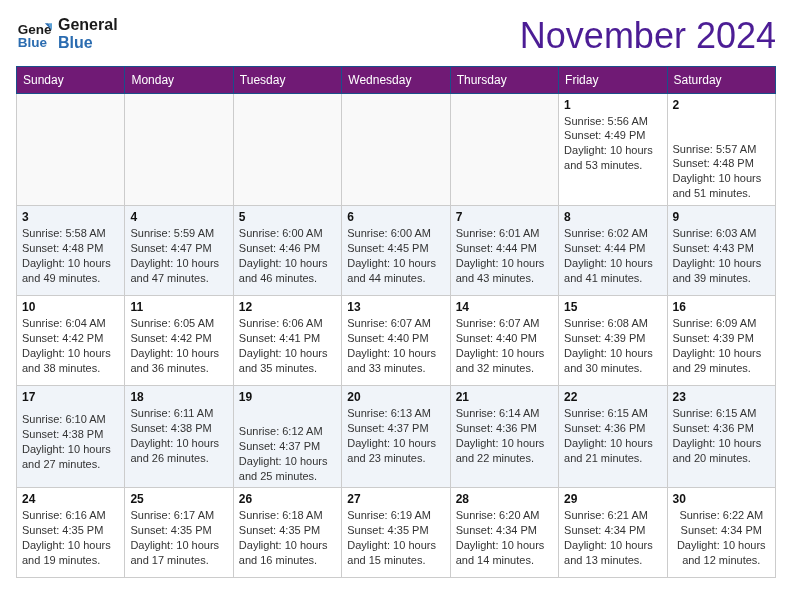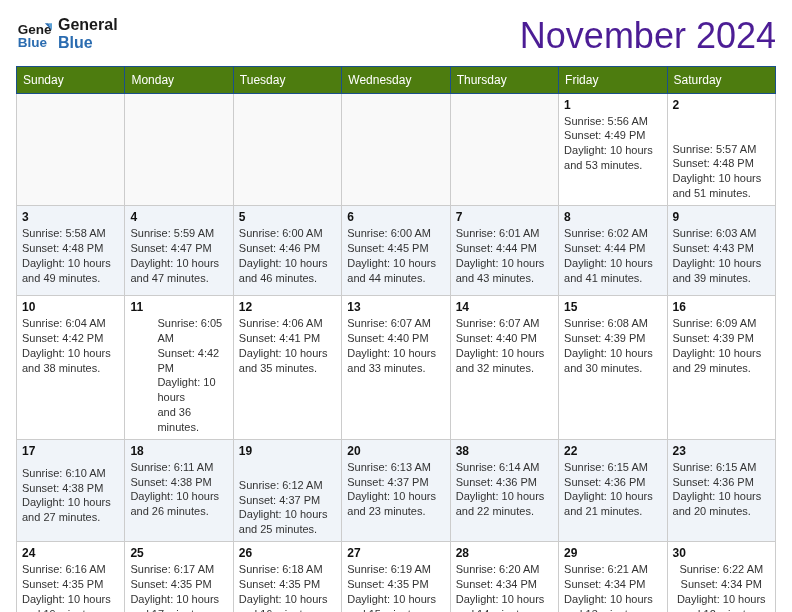--- a/index.html
+++ b/index.html
@@ -42,21 +42,21 @@
       font-size: 14px;
       color: #444;
       margin-top: 2px;
     }
     .calendar {
       width: 100%;
       border-collapse: collapse;
       font-size: 11px;
     }
     .calendar th {
-      background: #4d7c0f;
+      background: #701a75;
       color: #fff;
       text-align: left;
       padding: 6px 6px;
       font-size: 12px;
       font-weight: normal;
       border: 1px solid #1a4f8a;
     }
     .calendar td {
       border: 1px solid #ccc;
       vertical-align: top;
@@ -193,28 +193,28 @@
         <tr>
           <td>
             <div class="day-number">10</div>
             <div class="day-info" style="white-space: pre-line;">Sunrise: 6:04 AM
 Sunset: 4:42 PM
 Daylight: 10 hours
 and 38 minutes.</div>
           </td>
           <td>
             <div class="day-number">11</div>
-            <div class="day-info" style="white-space: pre-line; margin-left: 27px;">Sunrise: 6:05 AM
+            <div class="day-info" style="white-space: pre-line;">Sunrise: 6:05 AM
 Sunset: 4:42 PM
 Daylight: 10 hours
 and 36 minutes.</div>
           </td>
           <td>
             <div class="day-number">12</div>
-            <div class="day-info" style="white-space: pre-line;">Sunrise: 4:06 AM
+            <div class="day-info" style="white-space: pre-line;">Sunrise: 6:06 AM
 Sunset: 4:41 PM
 Daylight: 10 hours
 and 35 minutes.</div>
           </td>
           <td>
             <div class="day-number">13</div>
             <div class="day-info" style="white-space: pre-line;">Sunrise: 6:07 AM
 Sunset: 4:40 PM
 Daylight: 10 hours
 and 33 minutes.</div>
@@ -264,21 +264,21 @@
 and 25 minutes.</div>
           </td>
           <td>
             <div class="day-number">20</div>
             <div class="day-info" style="white-space: pre-line;">Sunrise: 6:13 AM
 Sunset: 4:37 PM
 Daylight: 10 hours
 and 23 minutes.</div>
           </td>
           <td>
-            <div class="day-number">38</div>
+            <div class="day-number">21</div>
             <div class="day-info" style="white-space: pre-line;">Sunrise: 6:14 AM
 Sunset: 4:36 PM
 Daylight: 10 hours
 and 22 minutes.</div>
           </td>
           <td>
             <div class="day-number">22</div>
             <div class="day-info" style="white-space: pre-line;">Sunrise: 6:15 AM
 Sunset: 4:36 PM
 Daylight: 10 hours

